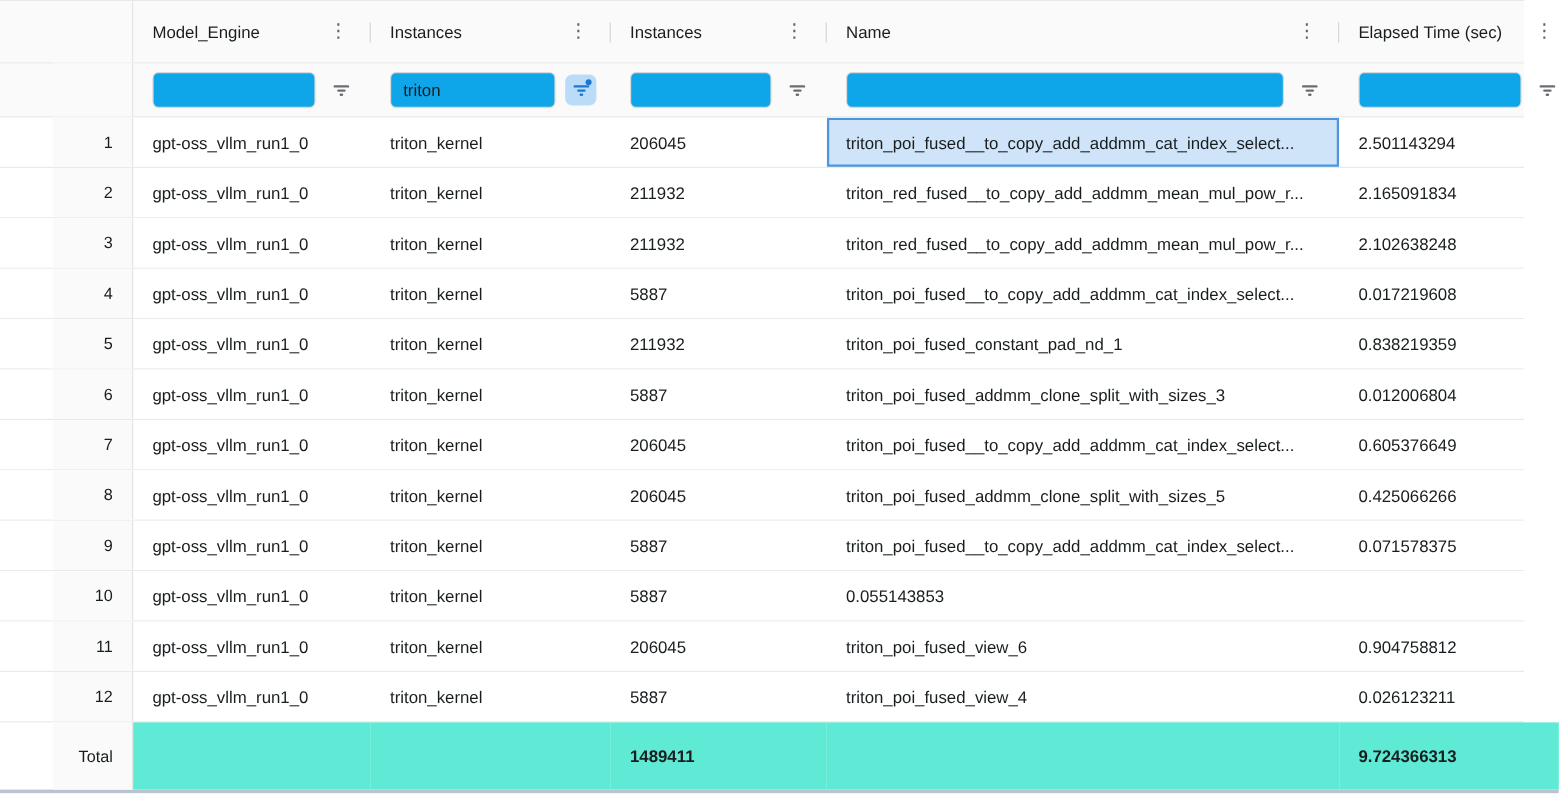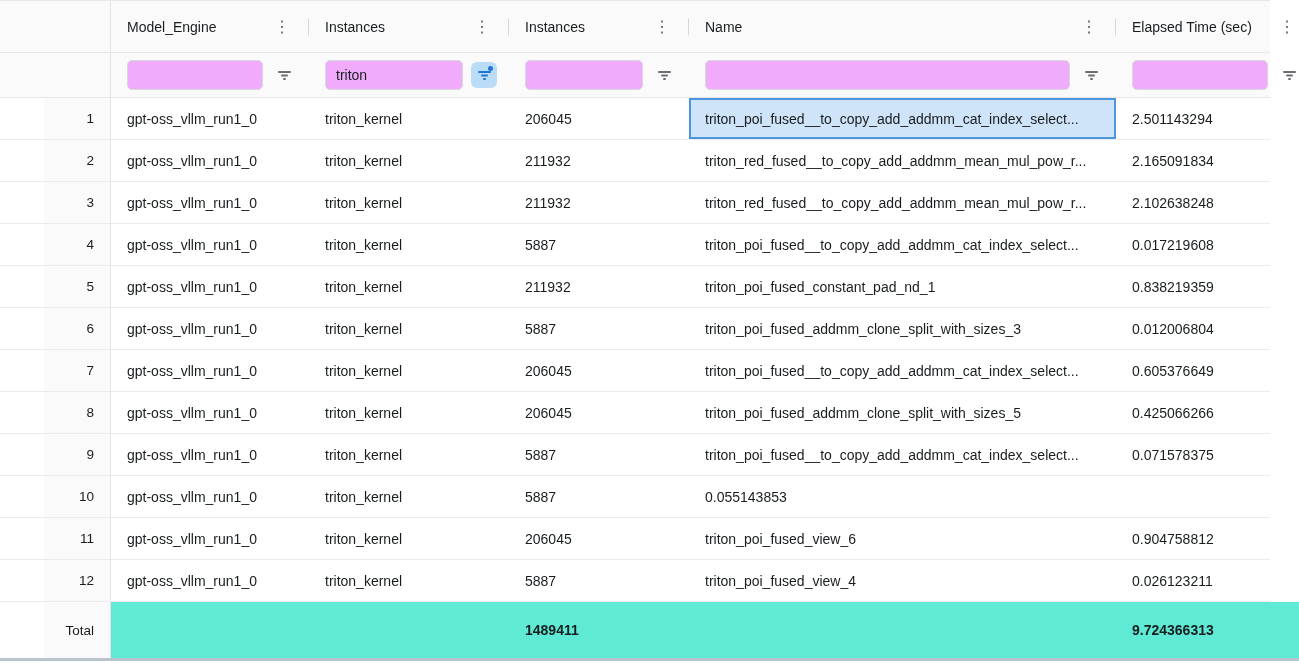--- a/index.html
+++ b/index.html
@@ -22,21 +22,21 @@
   .header-cell { display: flex; align-items: center; padding-left: 16px; position: relative; cursor: pointer; }
   .header-label { flex: 1; font-weight: 500; white-space: nowrap; overflow: hidden; }
   .kebab { color: #5c6066; font-size: 16px; line-height: 1; margin-right: 19px; cursor: pointer; user-select: none; }
   .col-sep { position: absolute; right: 0; top: 50%; transform: translateY(-50%);
              width: 1px; height: 17px; background: #d4d7da; }
 
   
   .filter-row { height: 45px; background: #fafafa; border-bottom: 1px solid #e4e6e8; }
   .filter-cell { display: flex; align-items: center; padding: 0 12px 0 16px; }
   .filter-cell input { flex: 1; min-width: 0; height: 30px; border: 1px solid #d7d9db;
-    border-radius: 5px; background: #f0abfc; padding: 0 10px; font: inherit; color: #181d1f; outline: none; }
+    border-radius: 5px; background: #0ea5e9; padding: 0 10px; font: inherit; color: #181d1f; outline: none; }
   .funnel-btn { width: 26px; height: 26px; margin-left: 8px; border-radius: 6px;
     display: flex; align-items: center; justify-content: center; position: relative; cursor: pointer; flex: 0 0 26px; }
   .funnel-btn svg { fill: #6a6e73; }
   .funnel-btn.active { background: #badcf8; }
   .funnel-btn.active svg { fill: #1d76d2; }
   .funnel-dot { position: absolute; top: 4px; right: 4px; width: 5px; height: 5px;
     border-radius: 50%; background: #1d76d2; }
 
   
   .body-row { height: 42px; border-bottom: 1px solid #e9eaec; background: #fff; }

